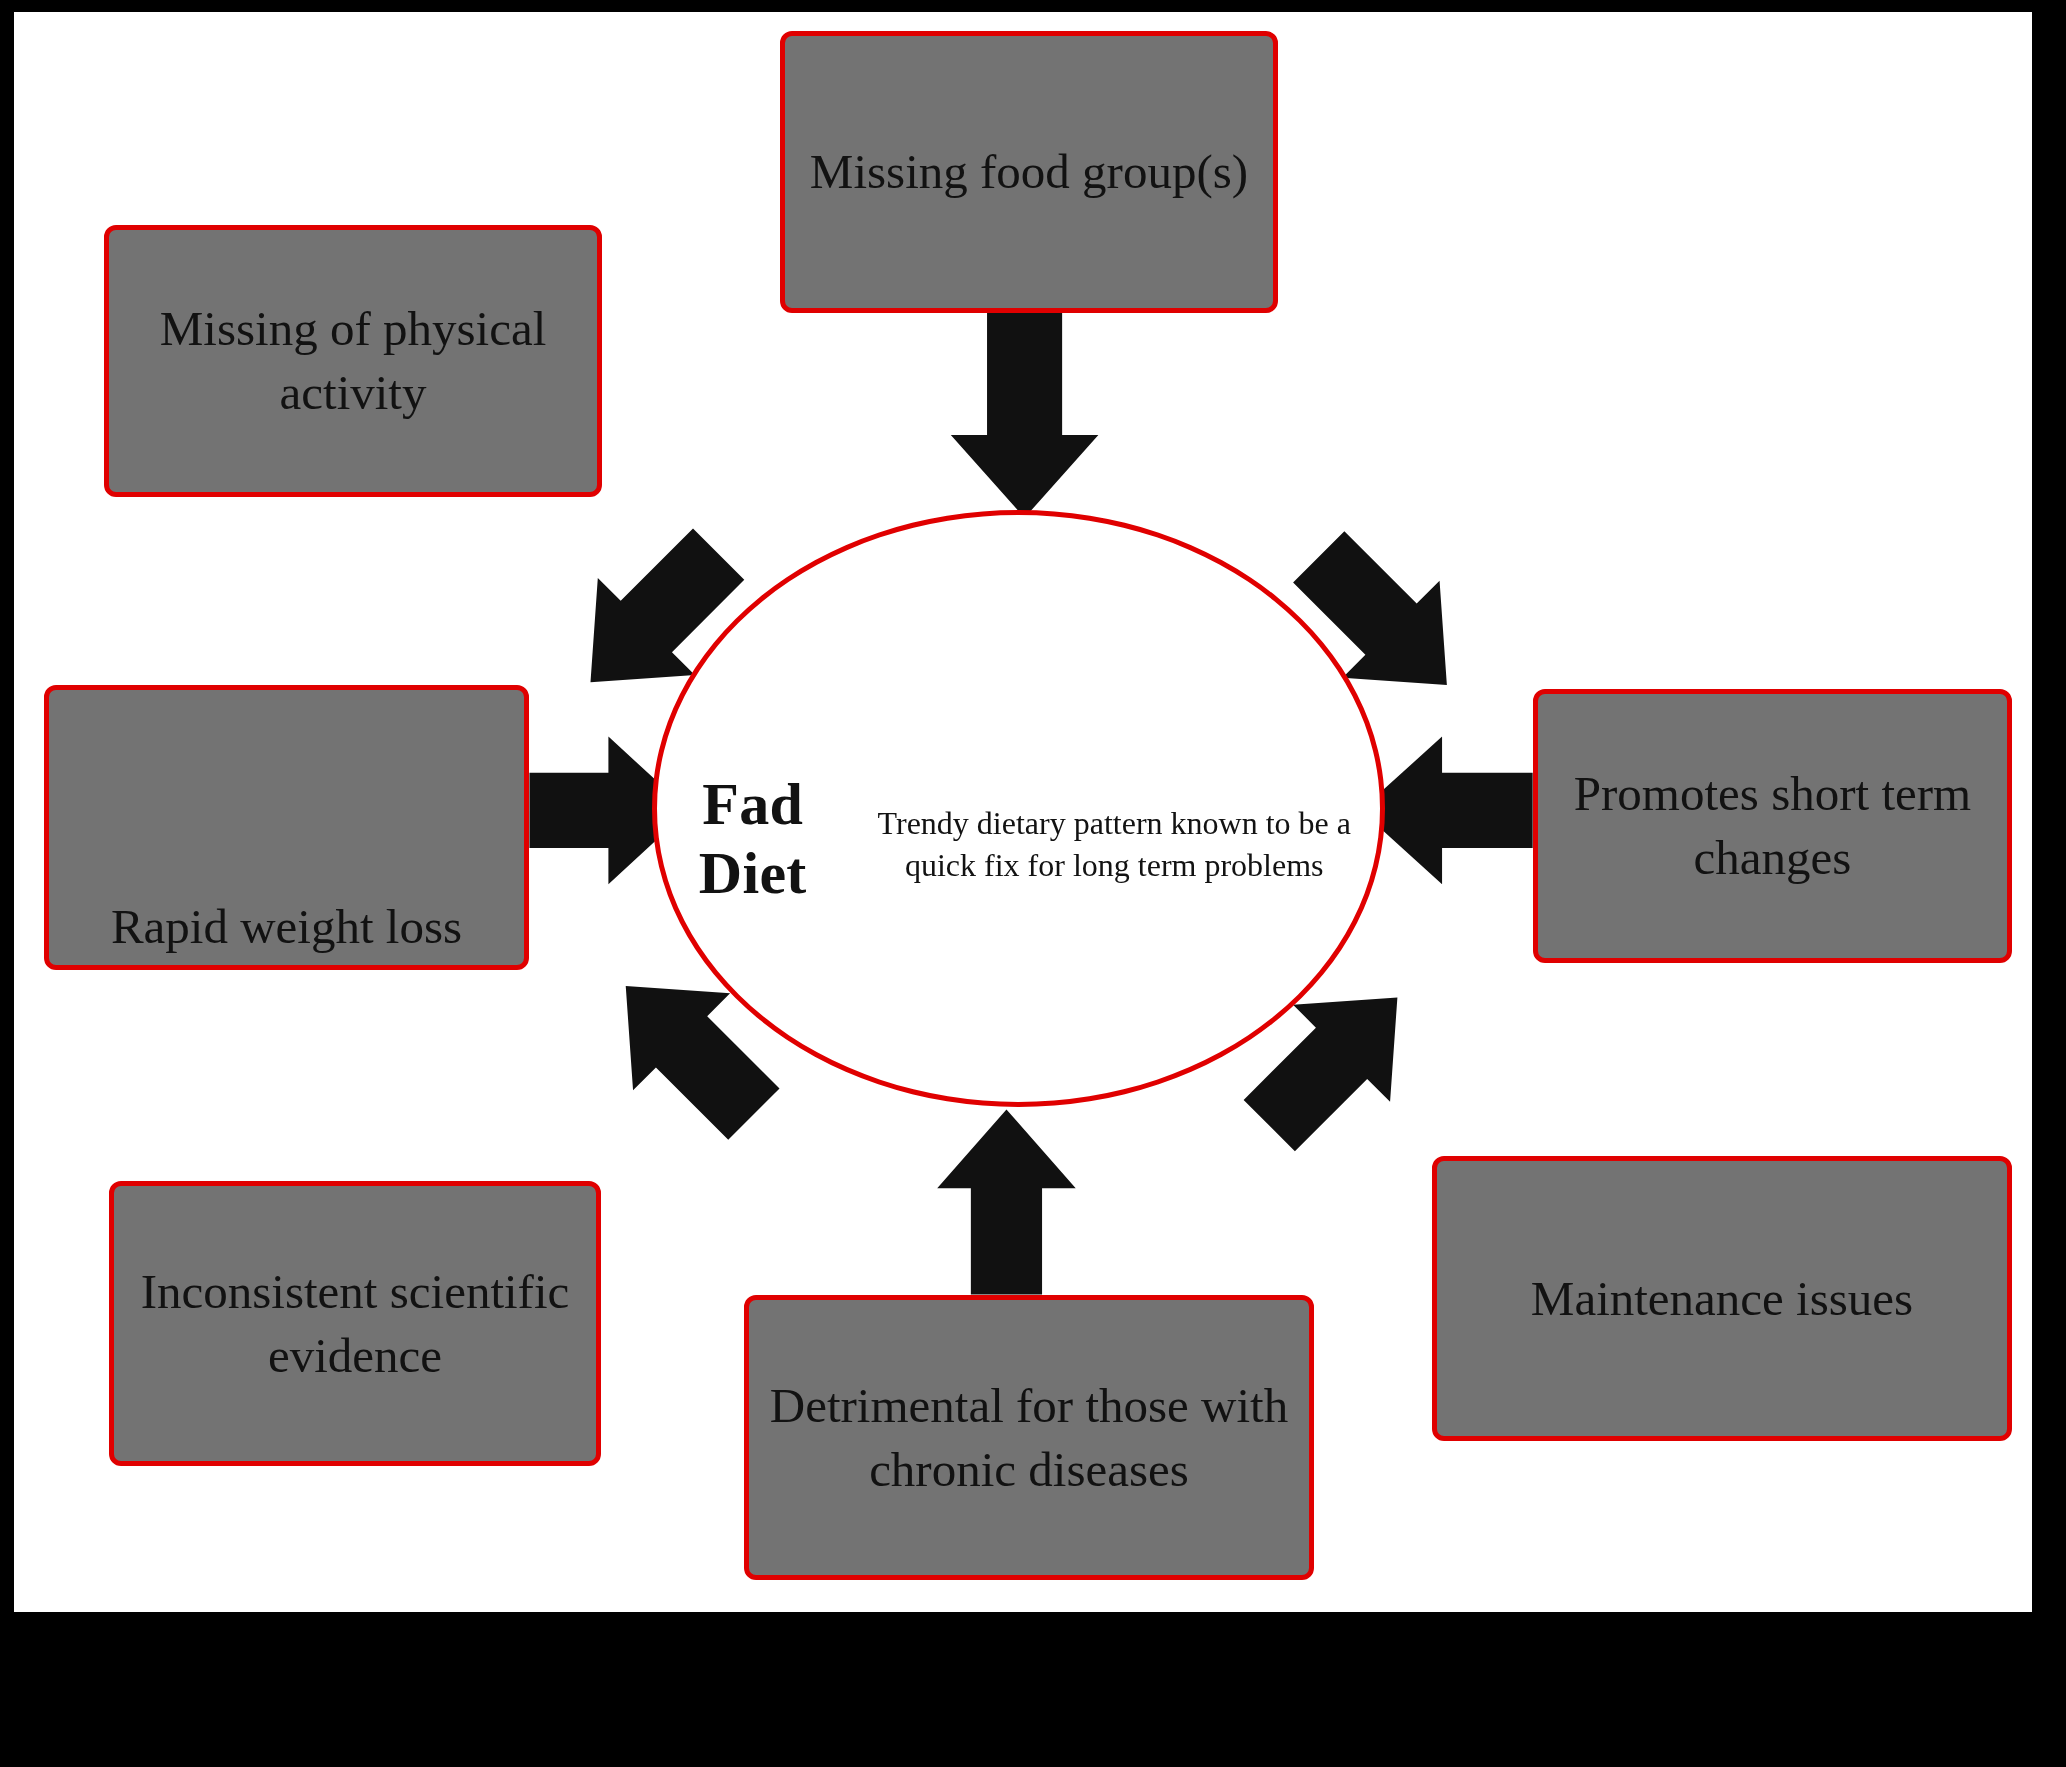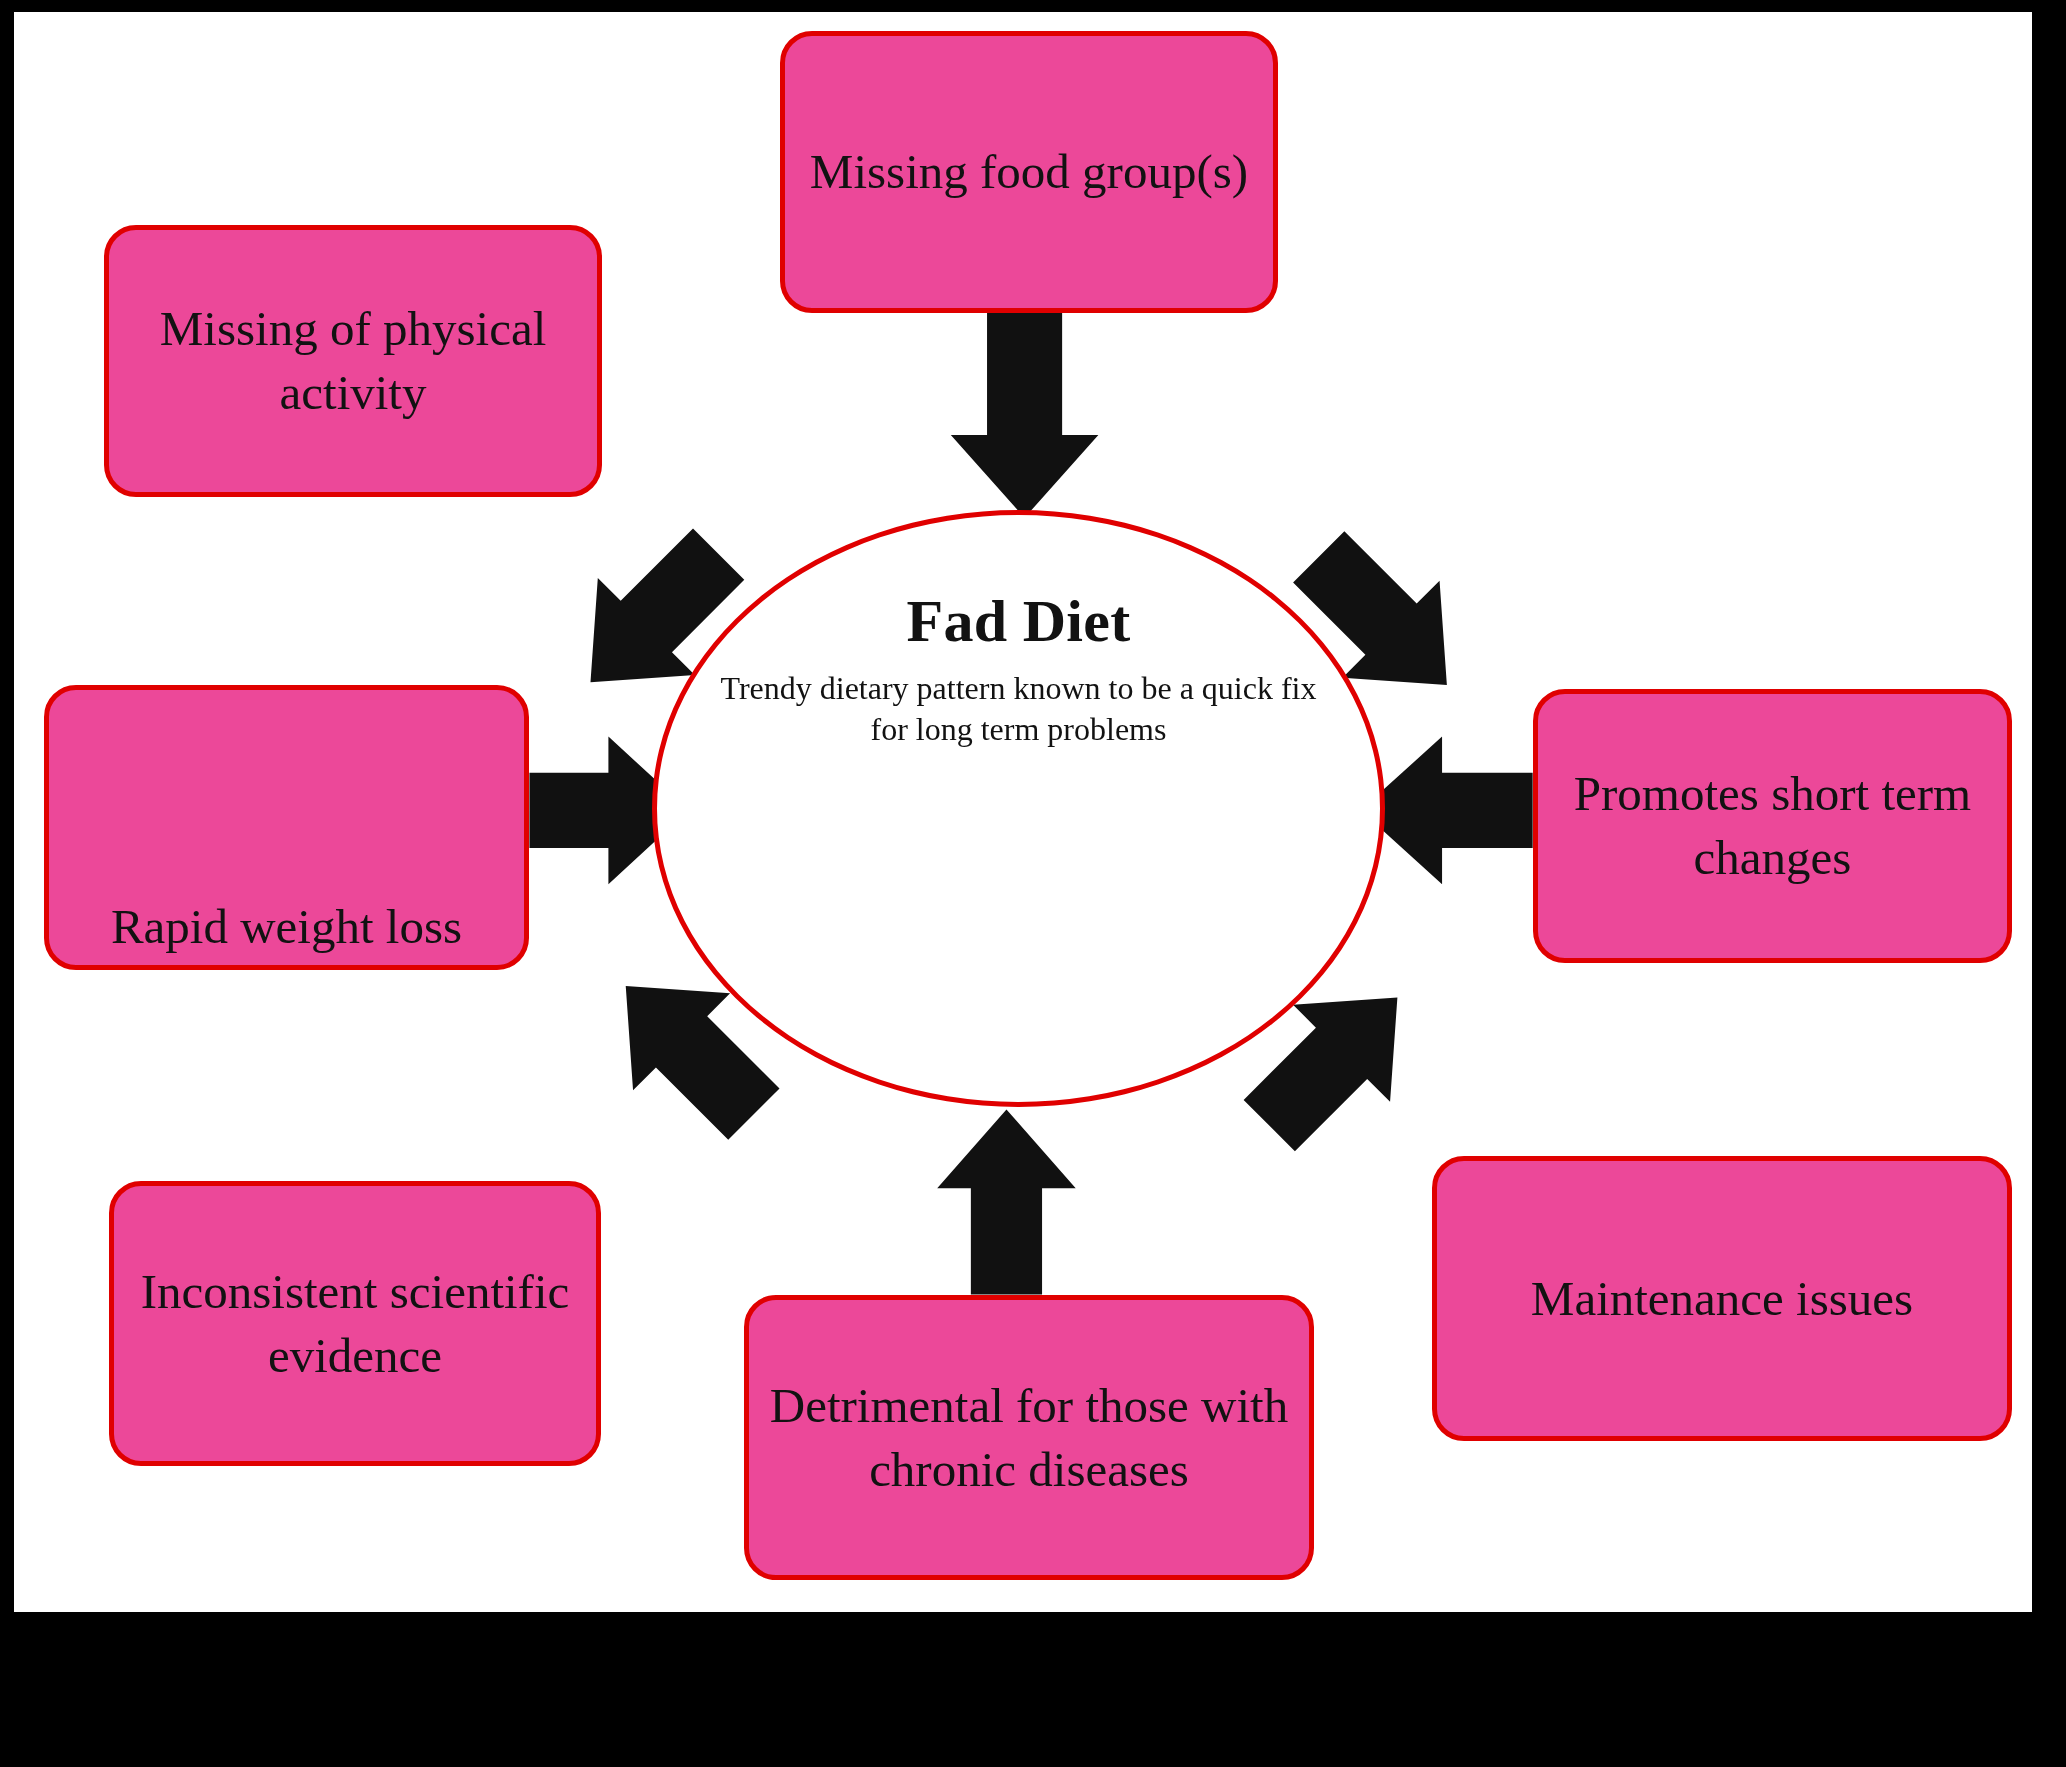--- a/index.html
+++ b/index.html
@@ -21,23 +21,23 @@
     left: 14.2px;
     top: 11.7px;
     width: 2018px;
     height: 1600px;
     background: #ffffff;
   }
   
   .node {
     position: absolute;
     box-sizing: border-box;
-    background: #ec4899;
+    background: #737373;
     border: 5.8px solid #e00000;
-    border-radius: 32px;
+    border-radius: 12px;
     display: flex;
     align-items: center;
     justify-content: center;
     text-align: center;
     color: #121212;
     font-size: 49px;
     line-height: 1.30;
     padding: 6.5px 14.2px;
     z-index: 3;
   }
@@ -47,21 +47,21 @@
     left: 652px;
     top: 510px;
     width: 733px;
     height: 597px;
     box-sizing: border-box;
     background: #ffffff;
     border: 5.8px solid #e00000;
     border-radius: 50%;
     z-index: 4;
     display: flex;
-    flex-direction: column;
+    flex-direction: row;
     align-items: center;
     justify-content: flex-start;
     padding-top: 72px;
     text-align: center;
     color: #121212;
   }
   #center-title {
     font-size: 60px;
     font-weight: bold;
     letter-spacing: 0.3px;

